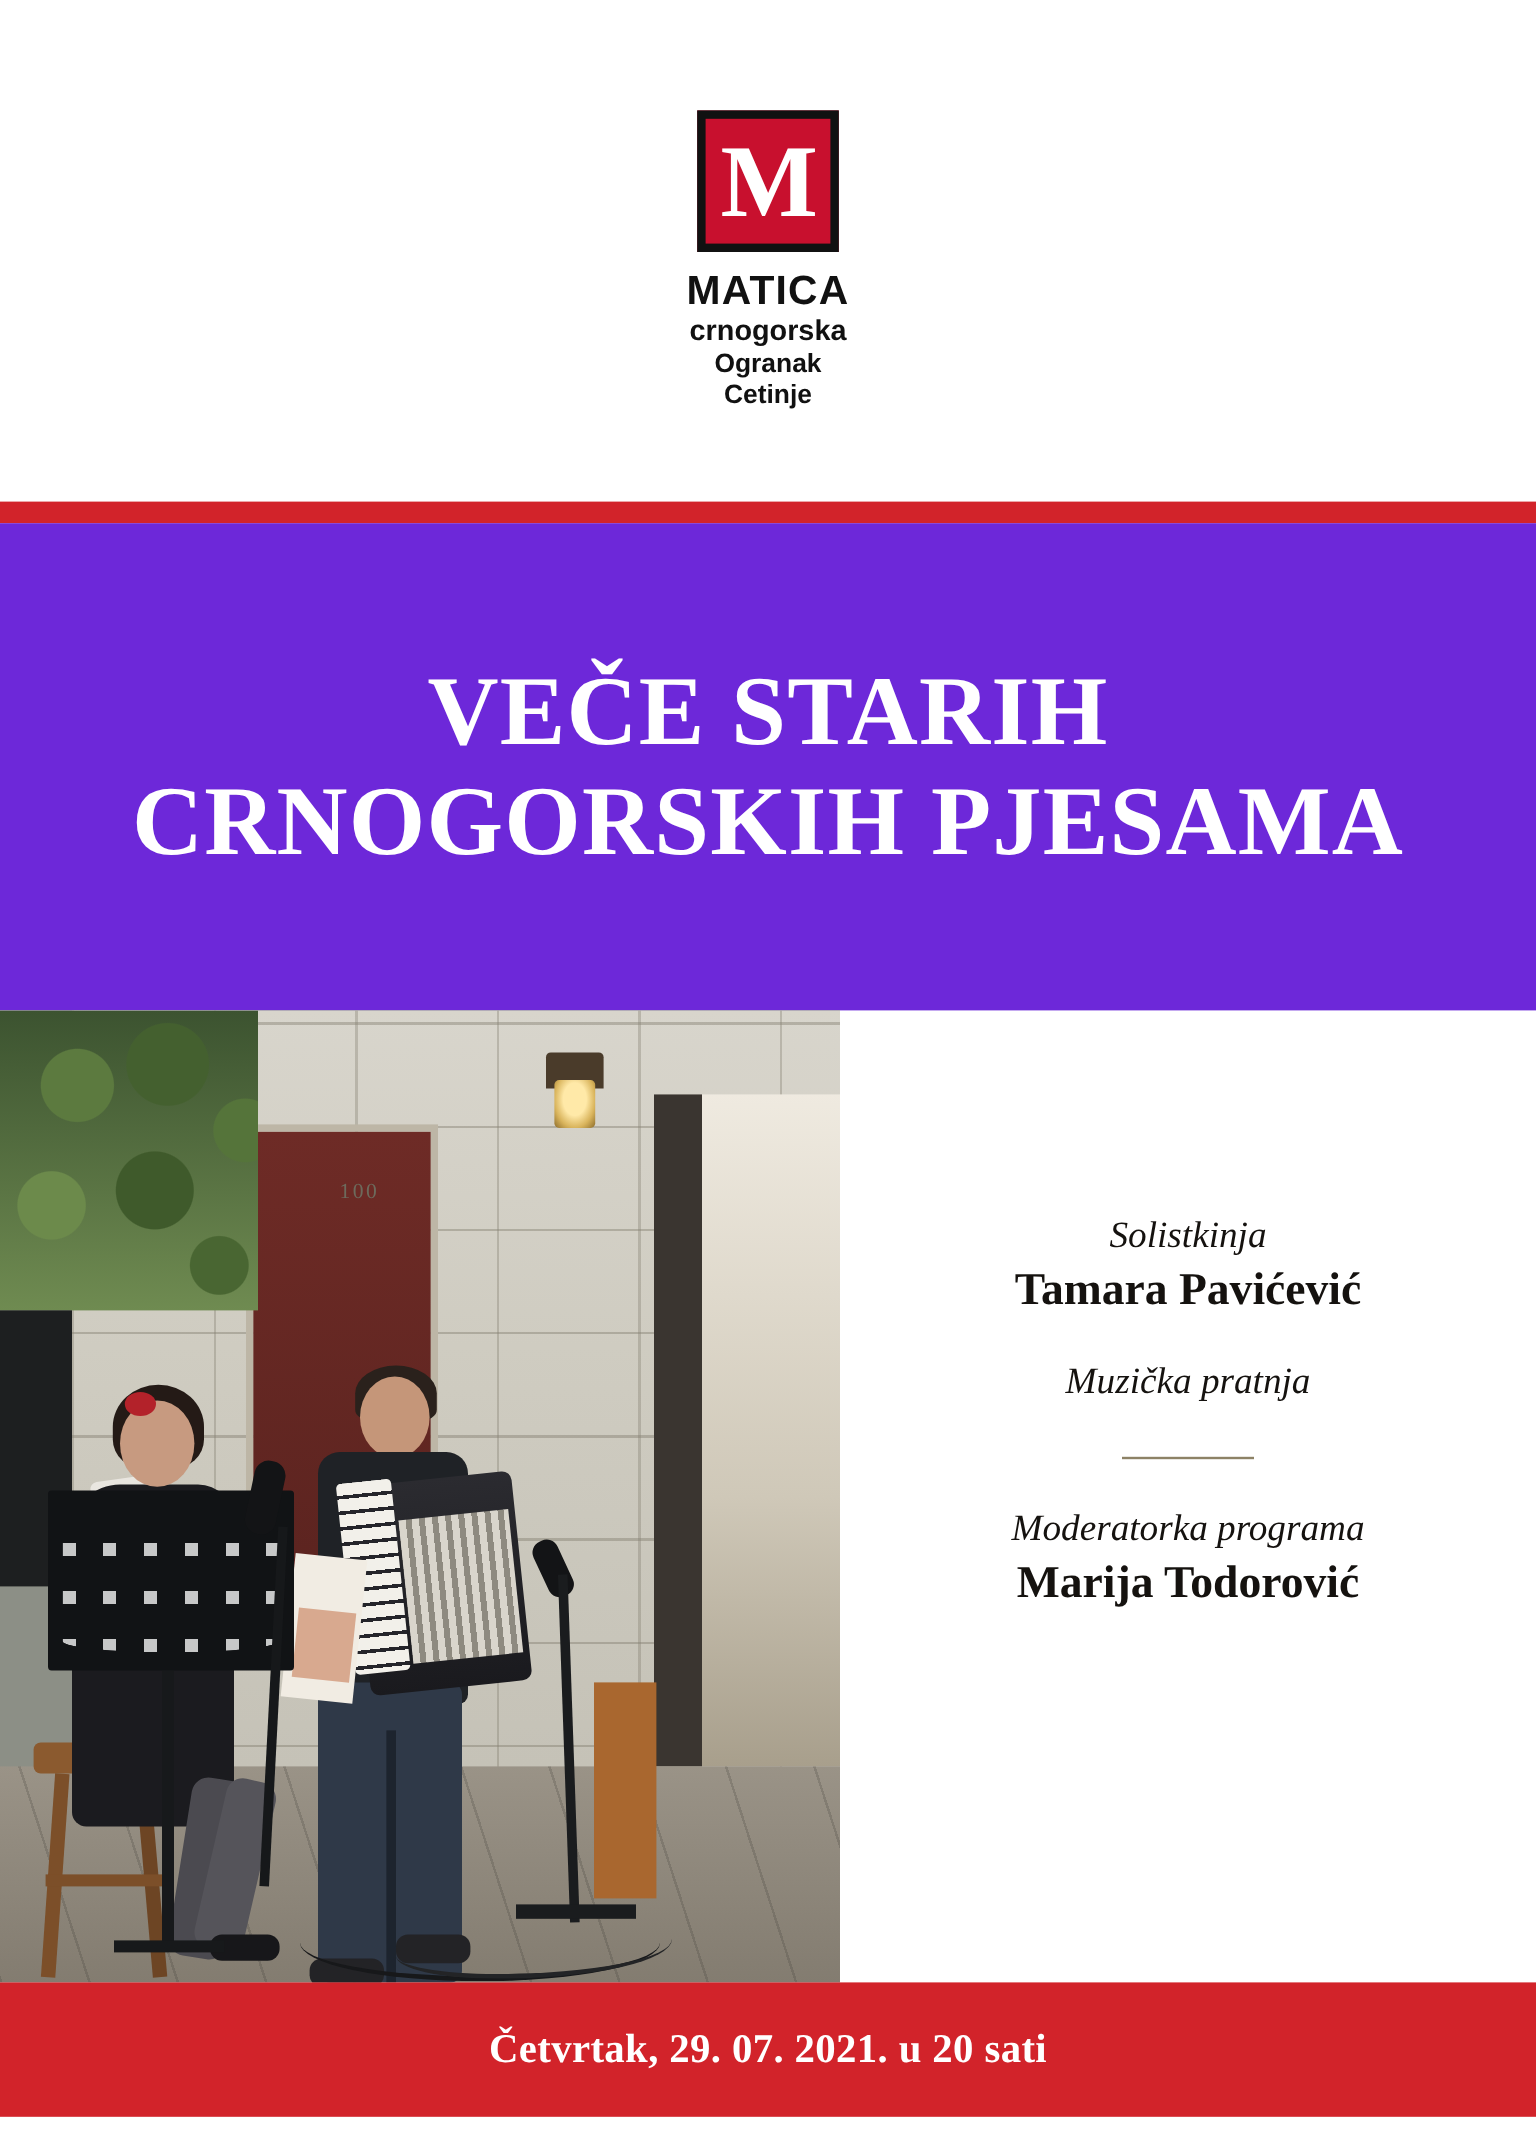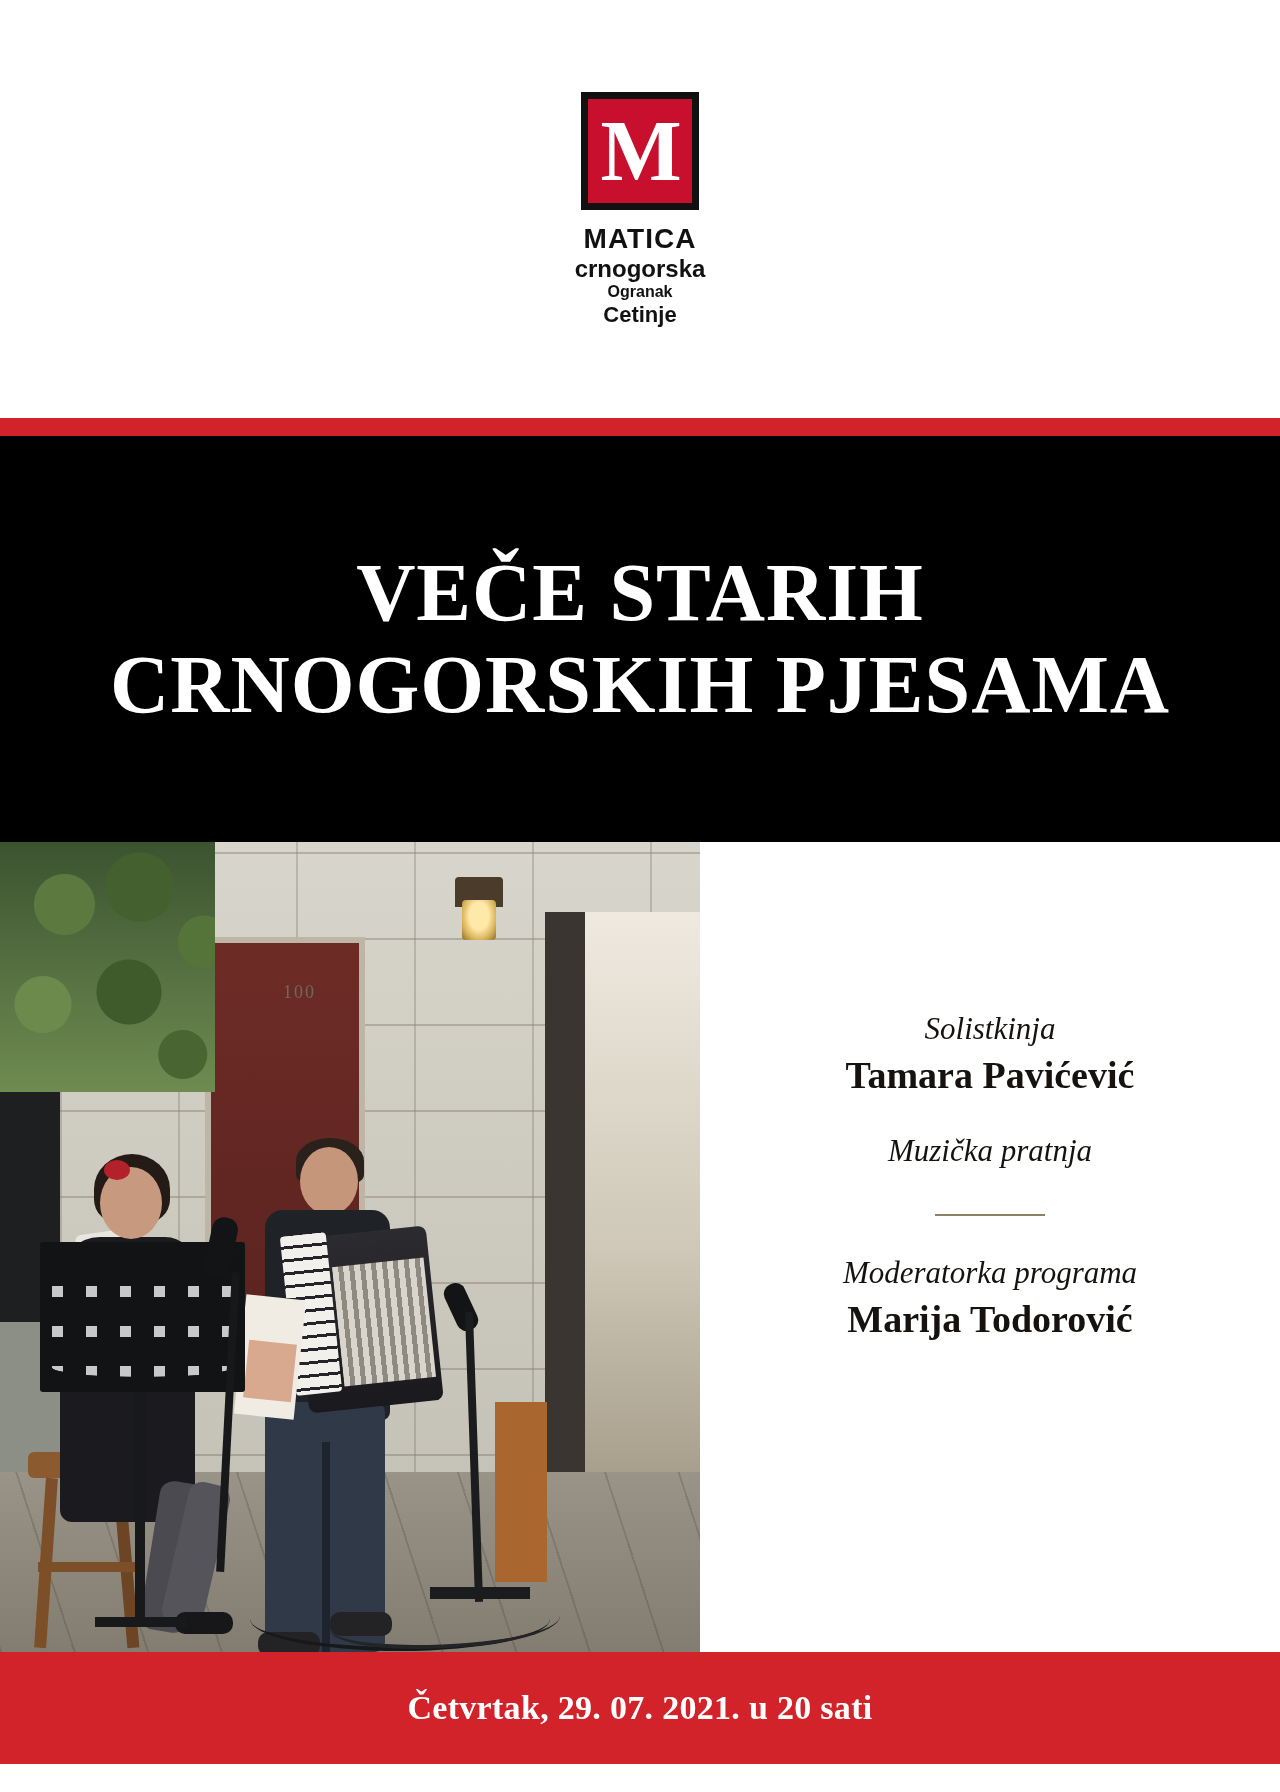--- a/index.html
+++ b/index.html
@@ -48,30 +48,30 @@
     letter-spacing: -2px;
   }
   .logo-text {
     margin-top: 12px;
     text-align: center;
     font-family: "Liberation Sans", sans-serif;
     color: #111111;
     line-height: 1.18;
   }
   .logo-text .l1 {
-    font-size: 28px;
+    font-size: 34px;
     font-weight: 700;
     letter-spacing: 1px;
   }
   .logo-text .l2 {
     font-size: 24px;
     font-weight: 700;
   }
   .logo-text .l3 {
-    font-size: 16px;
+    font-size: 22px;
     font-weight: 700;
   }
   .logo-text .l4 {
     font-size: 22px;
     font-weight: 700;
   }
 
   
   .rule-top {
     position: absolute;
@@ -82,21 +82,21 @@
     background: #d2232a;
   }
 
   
   .title-band {
     position: absolute;
     left: 0;
     top: 436px;
     width: 100%;
     height: 406px;
-    background: #000000;
+    background: #6d28d9;
     display: flex;
     align-items: center;
     justify-content: center;
   }
   .title-band .title {
     color: #ffffff;
     text-align: center;
     font-family: "Liberation Serif", serif;
     font-weight: 700;
     font-size: 82px;

